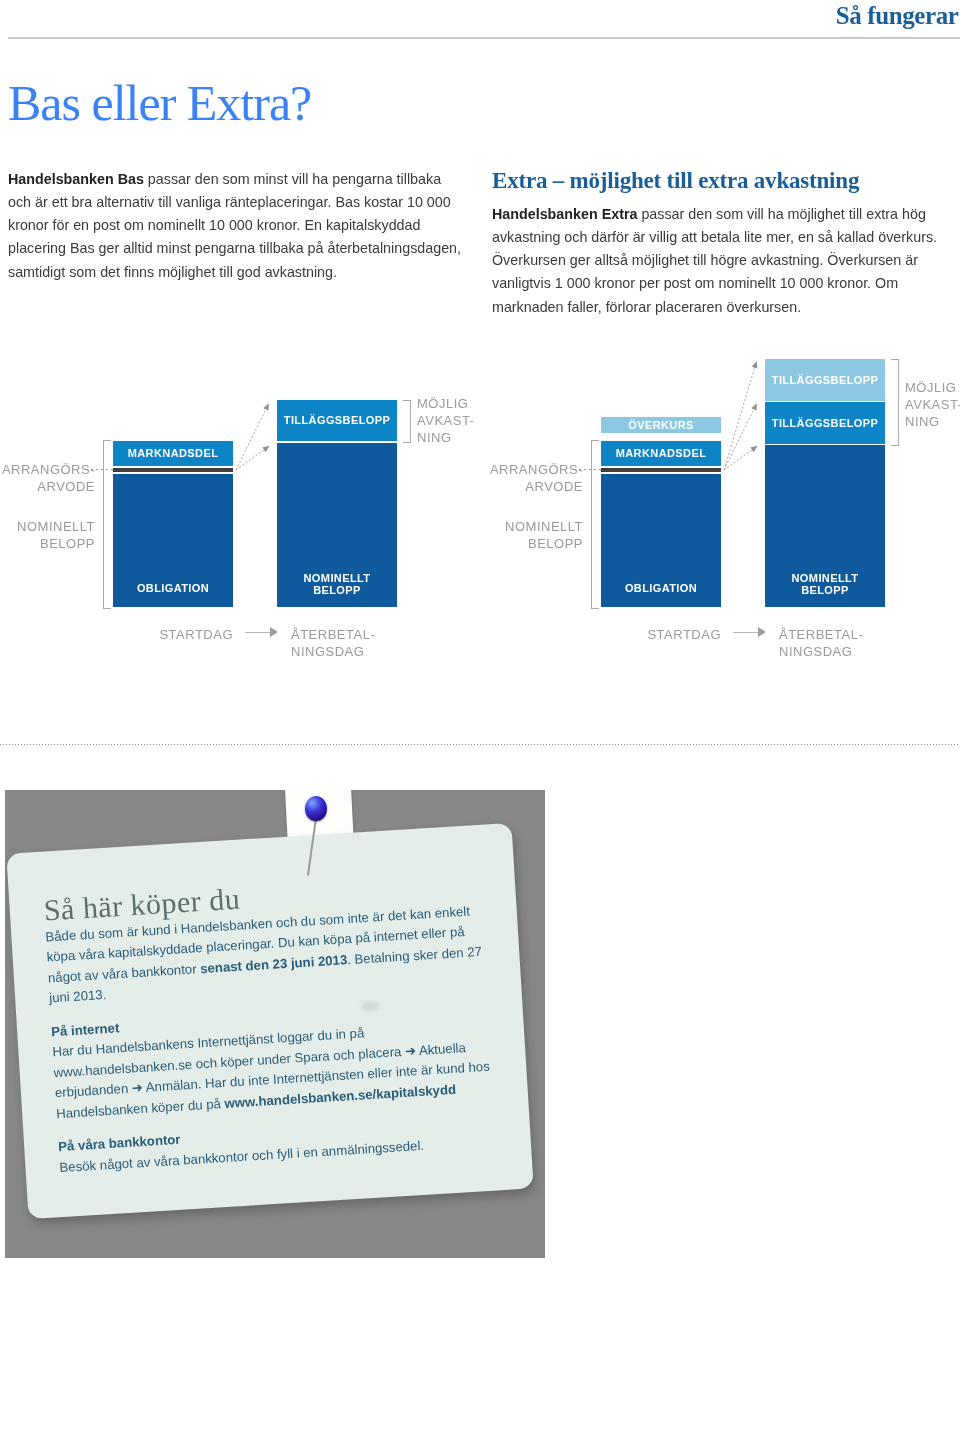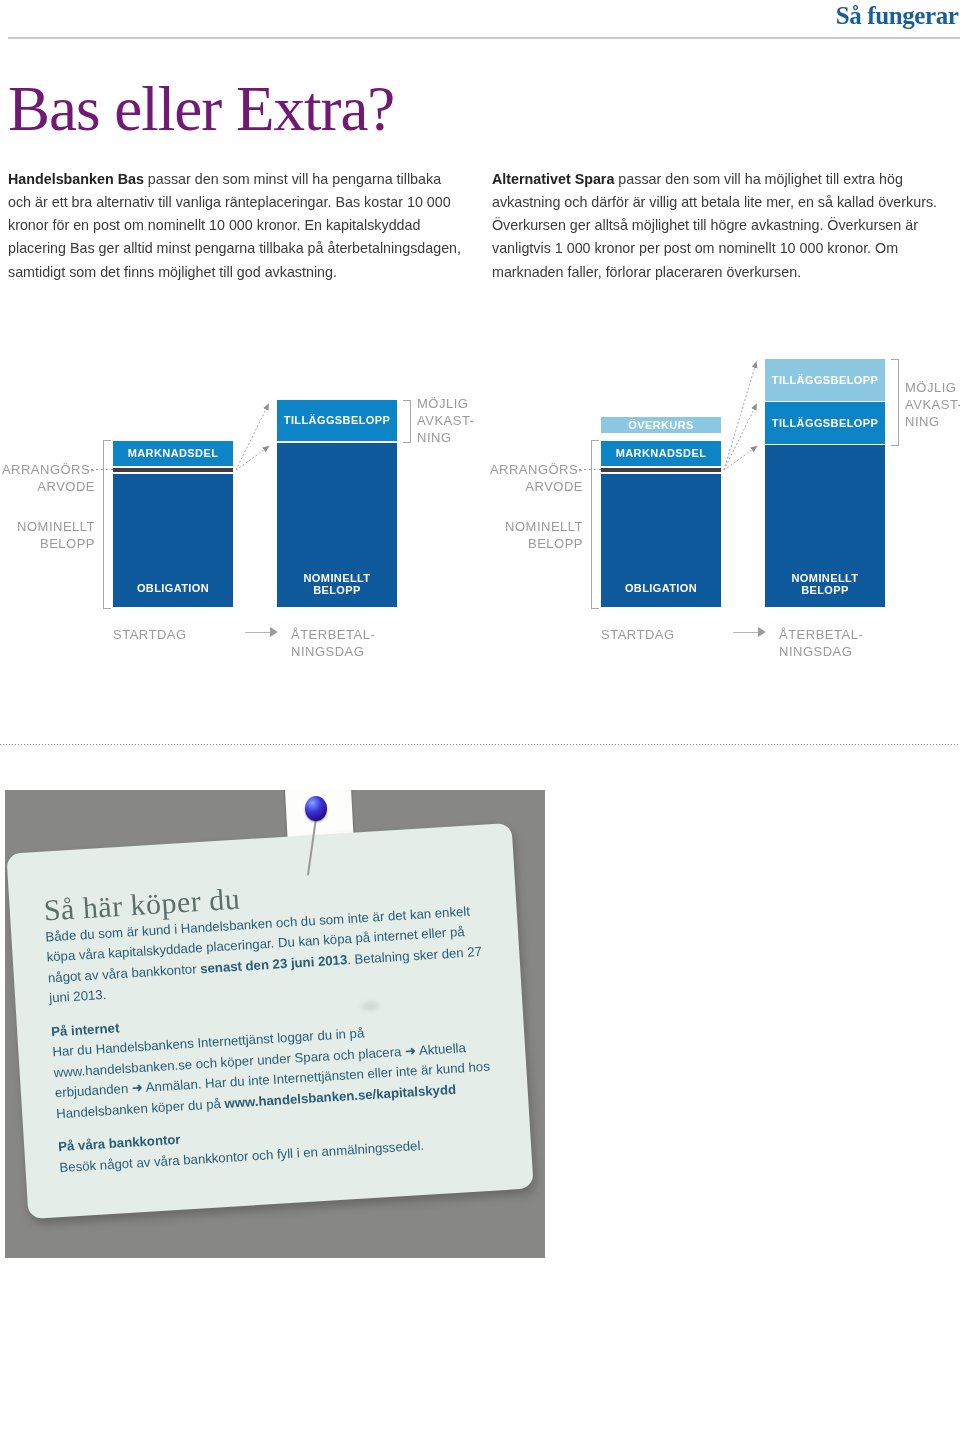--- a/index.html
+++ b/index.html
@@ -18,22 +18,22 @@
     color:#1a5e99;white-space:nowrap;
   }
   .hdr-rule{
     position:absolute;left:8px;right:0;top:37px;height:2px;background:#c9c9c9;
   }
 
   
   .big-title{
     position:absolute;left:8px;top:78px;
     font-family:"Liberation Serif", serif;
-    font-weight:normal;font-size:63px;line-height:1;
-    color:#701a75;letter-spacing:-1px;
+    font-weight:normal;font-size:50px;line-height:1;
+    color:#3b82f6;letter-spacing:-1px;
   }
 
   
   .col{position:absolute;top:168px;width:455px;}
   .col.left{left:8px;}
   .col.right{left:492px;}
   .col h2{
     margin:0 0 9px 0;
     font-family:"Liberation Serif", serif;
     font-size:23px;font-weight:bold;color:#1a5e99;letter-spacing:-0.2px;
@@ -53,21 +53,21 @@
        color:#fff;font-size:11px;font-weight:bold;letter-spacing:0.4px;
        text-align:center;line-height:1.15;}
   .bar.dark{background:#0e5a9c;}
   .bar.mid{background:#0d84c6;}
   .bar.light{background:#8dc8e3;}
   .bar.fee{background:#3e3e3e;border-top:2px solid #fff;border-bottom:2px solid #fff;}
 
   .lbl{position:absolute;font-size:13px;font-weight:normal;letter-spacing:0.5px;
        color:#9a9a9a;line-height:1.3;}
   .lbl.r{text-align:right;}
-  .lbl.c{text-align:left;}
+  .lbl.c{text-align:right;}
 
   
   .brk{position:absolute;border:1px solid #a8a8a8;border-right:none;width:7px;}
   .brk.rt{border:1px solid #a8a8a8;border-left:none;width:7px;}
 
   .dotline{position:absolute;height:1px;
     background-image:linear-gradient(to right,#9a9a9a 0 2px,transparent 2px 5px);
     background-size:5px 1px;background-repeat:repeat-x;}
 
   .timeline{position:absolute;height:1px;background:#b5b5b5;}
@@ -125,21 +125,22 @@
   <div class="hdr-title">Så fungerar det</div>
   <div class="hdr-rule"></div>
 
   <div class="big-title">Bas eller Extra?</div>
 
   <div class="col left">
     <p><b>Handelsbanken Bas</b><span> passar den som minst vill ha pengarna tillbaka och är ett bra alternativ till vanliga ränteplaceringar. Bas kostar 10 000 kronor för en post om nominellt 10 000 kronor. En kapitalskyddad placering Bas ger alltid minst pengarna tillbaka på återbetalningsdagen, samtidigt som det finns möjlighet till god avkastning.</span></p>
   </div>
 
   <div class="col right">
-    <p><b>Alternativet Spara</b><span> passar den som vill ha möjlighet till extra hög avkastning och därför är villig att betala lite mer, en så kallad överkurs. Överkursen ger alltså möjlighet till högre avkastning. Överkursen är vanligtvis 1 000 kronor per post om nominellt 10 000 kronor. Om marknaden faller, förlorar placeraren överkursen.</span></p>
+    <h2>Extra – möjlighet till extra avkastning</h2>
+    <p><b>Handelsbanken Extra</b><span> passar den som vill ha möjlighet till extra hög avkastning och därför är villig att betala lite mer, en så kallad överkurs. Överkursen ger alltså möjlighet till högre avkastning. Överkursen är vanligtvis 1 000 kronor per post om nominellt 10 000 kronor. Om marknaden faller, förlorar placeraren överkursen.</span></p>
   </div>
 
   <div class="diagram left">
 
     <div class="brk" style="left:103px;top:85px;height:167px;"></div>
     <div class="lbl r" style="left:0;top:164px;width:95px;white-space:pre-line">NOMINELLT
 BELOPP</div>
 
     <div class="lbl r" style="left:0;top:459px;width:95px;white-space:pre-line;top:107px;">ARRANGÖRS-
 ARVODE</div>

